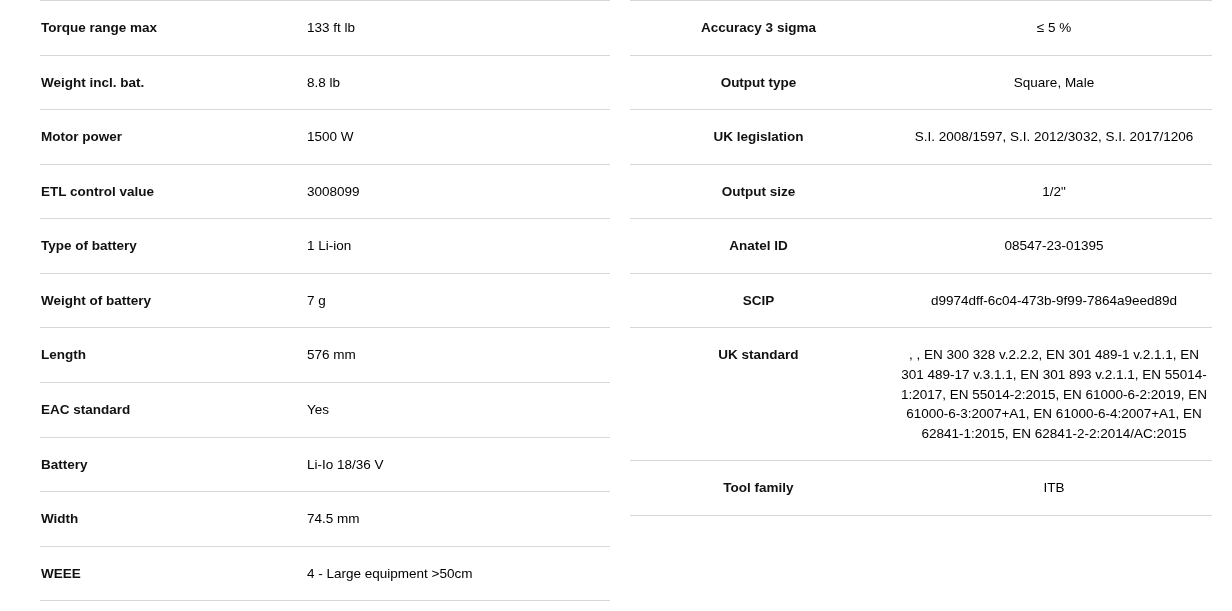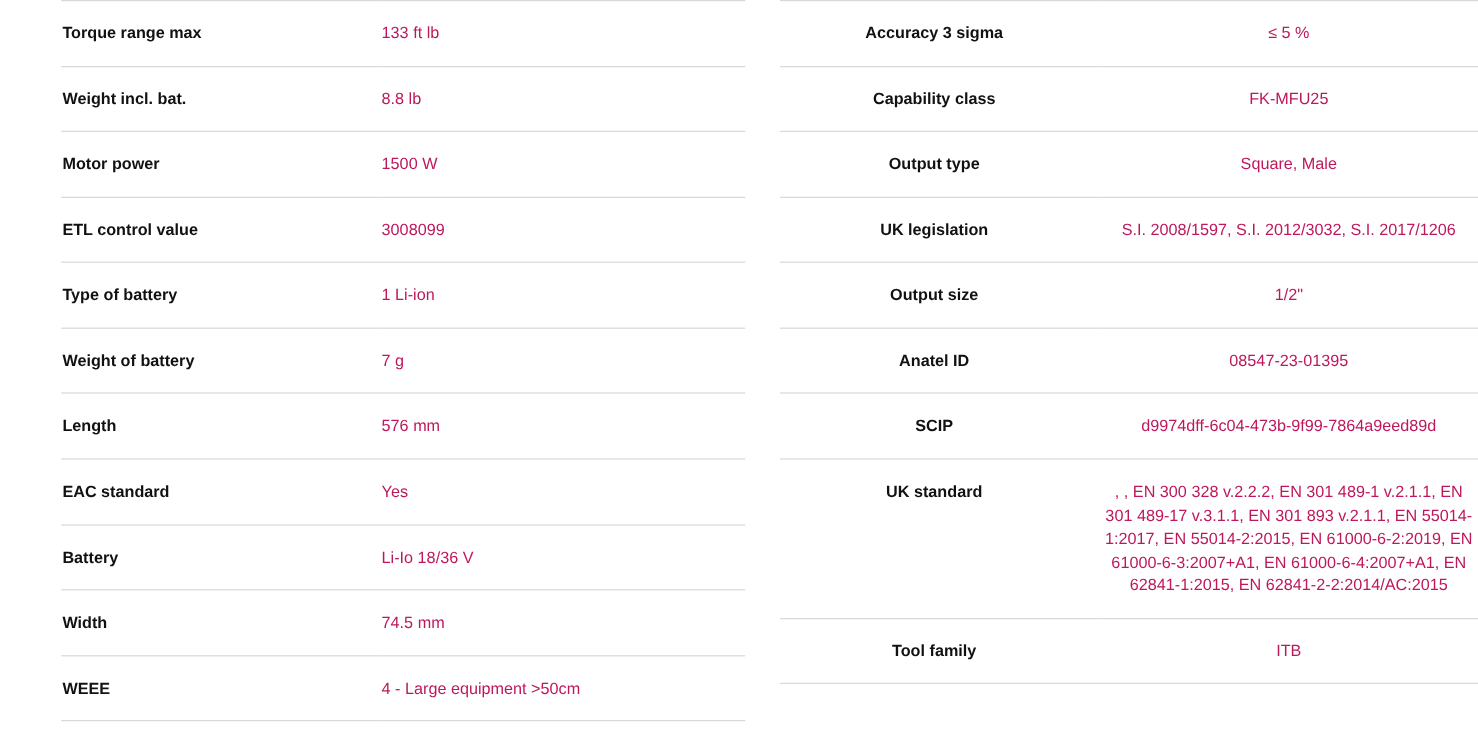--- a/index.html
+++ b/index.html
@@ -15,21 +15,20 @@
     overflow: hidden;
   }
   .spec-page {
     display: flex;
     width: 1232px;
     height: 611px;
     box-sizing: border-box;
   }
   .spec-column {
     box-sizing: border-box;
-    margin-left: 11px;
   }
   .col-left {
     width: 610px;
     padding-left: 40px;
     padding-right: 0;
   }
   .col-gap {
     width: 20px;
   }
   .col-right {
@@ -59,21 +58,21 @@
     font-weight: bold;
     color: #111111;
     width: 255px;
     padding-right: 10px;
   }
   .col-right .spec-label {
     width: 255px;
   }
   .spec-value {
     font-weight: normal;
-    color: #be185d;
+    color: #000000;
   }
   .col-left .spec-table {
     width: 570px;
   }
   .col-right .spec-table {
     width: 582px;
   }
   .value-wrap {
     display: block;
     max-width: 320px;
@@ -138,24 +137,20 @@
   <div class="col-gap"></div>
 
   <div class="spec-column col-right">
     <table class="spec-table">
       <tbody>
         <tr class="spec-row">
           <td class="spec-label">Accuracy 3 sigma</td>
           <td class="spec-value">≤ 5 %</td>
         </tr>
         <tr class="spec-row">
-          <td class="spec-label">Capability class</td>
-          <td class="spec-value">FK-MFU25</td>
-        </tr>
-        <tr class="spec-row">
           <td class="spec-label">Output type</td>
           <td class="spec-value">Square, Male</td>
         </tr>
         <tr class="spec-row">
           <td class="spec-label">UK legislation</td>
           <td class="spec-value">S.I. 2008/1597, S.I. 2012/3032, S.I. 2017/1206</td>
         </tr>
         <tr class="spec-row">
           <td class="spec-label">Output size</td>
           <td class="spec-value">1/2"</td>

